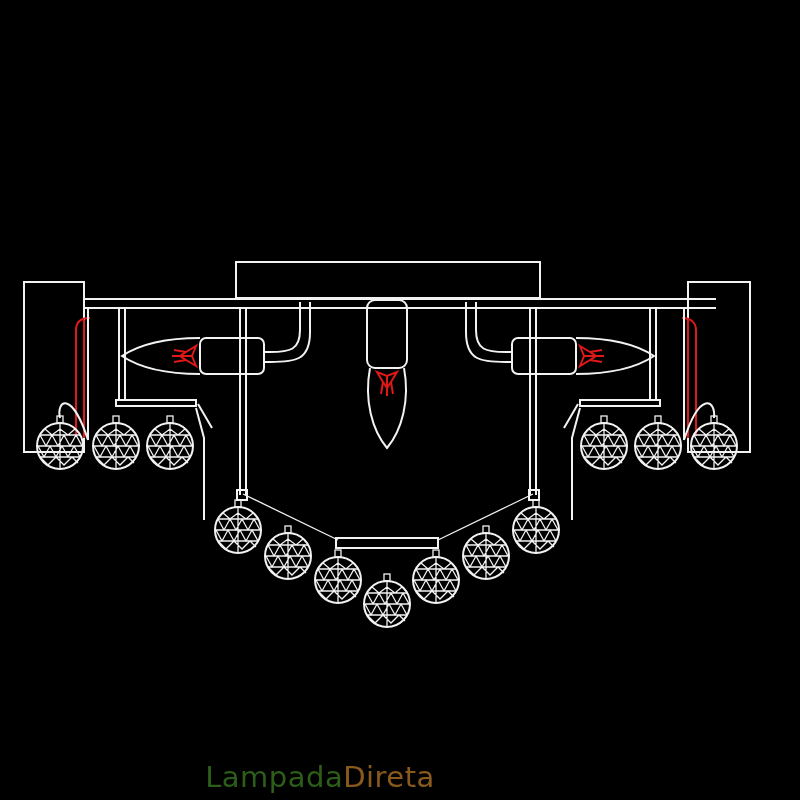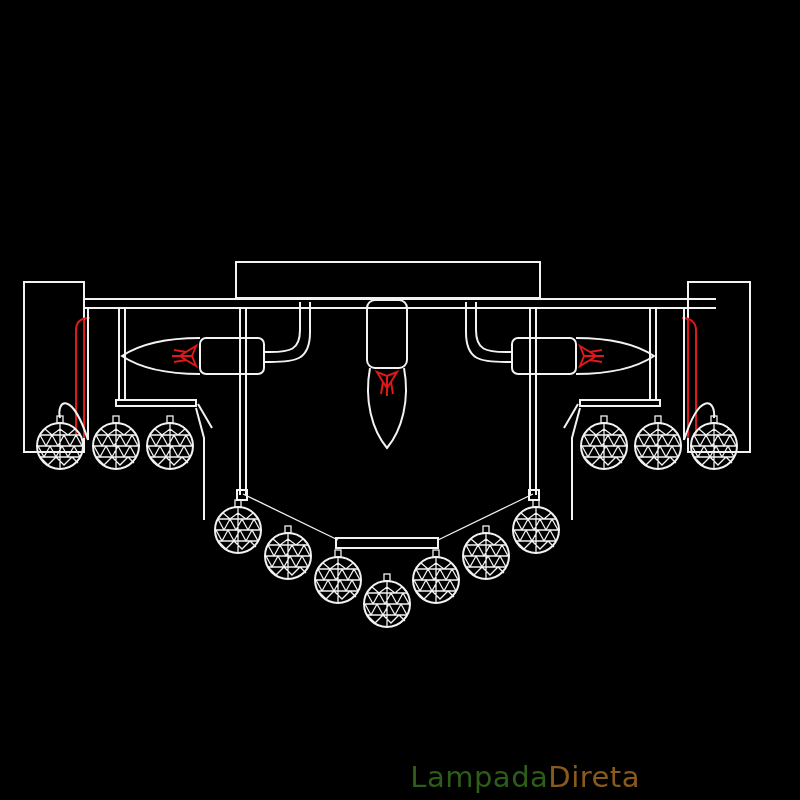--- a/index.html
+++ b/index.html
@@ -1,21 +1,21 @@
 <!DOCTYPE html>
 <html><head>
 <meta charset="utf-8">
 <style>
   html,body{margin:0;padding:0;background:#000;}
   #canvas{position:relative;width:800px;height:800px;background:#000;overflow:hidden;}
   svg{position:absolute;left:0;top:0;}
   .w{stroke:#f2f2f2;stroke-width:2;fill:none;}
   .wt{stroke:#f2f2f2;stroke-width:1.3;fill:none;}
   .r{stroke:#e01818;stroke-width:2;fill:none;}
-  #watermark{position:absolute;left:0;width:640px;top:760px;text-align:right;font-family:"DejaVu Sans",sans-serif;font-size:29px;letter-spacing:0.5px;}
+  #watermark{position:absolute;left:0;width:640px;top:760px;text-align:center;font-family:"DejaVu Sans",sans-serif;font-size:29px;letter-spacing:0.5px;}
   #wm1{color:#2e5d1a;}
   #wm2{color:#8a5a1c;}
 </style>
 </head>
 <body>
 
 <div id="canvas">
 <svg width="800" height="800" viewBox="0 0 800 800">
   <defs>
     <g id="ball">

